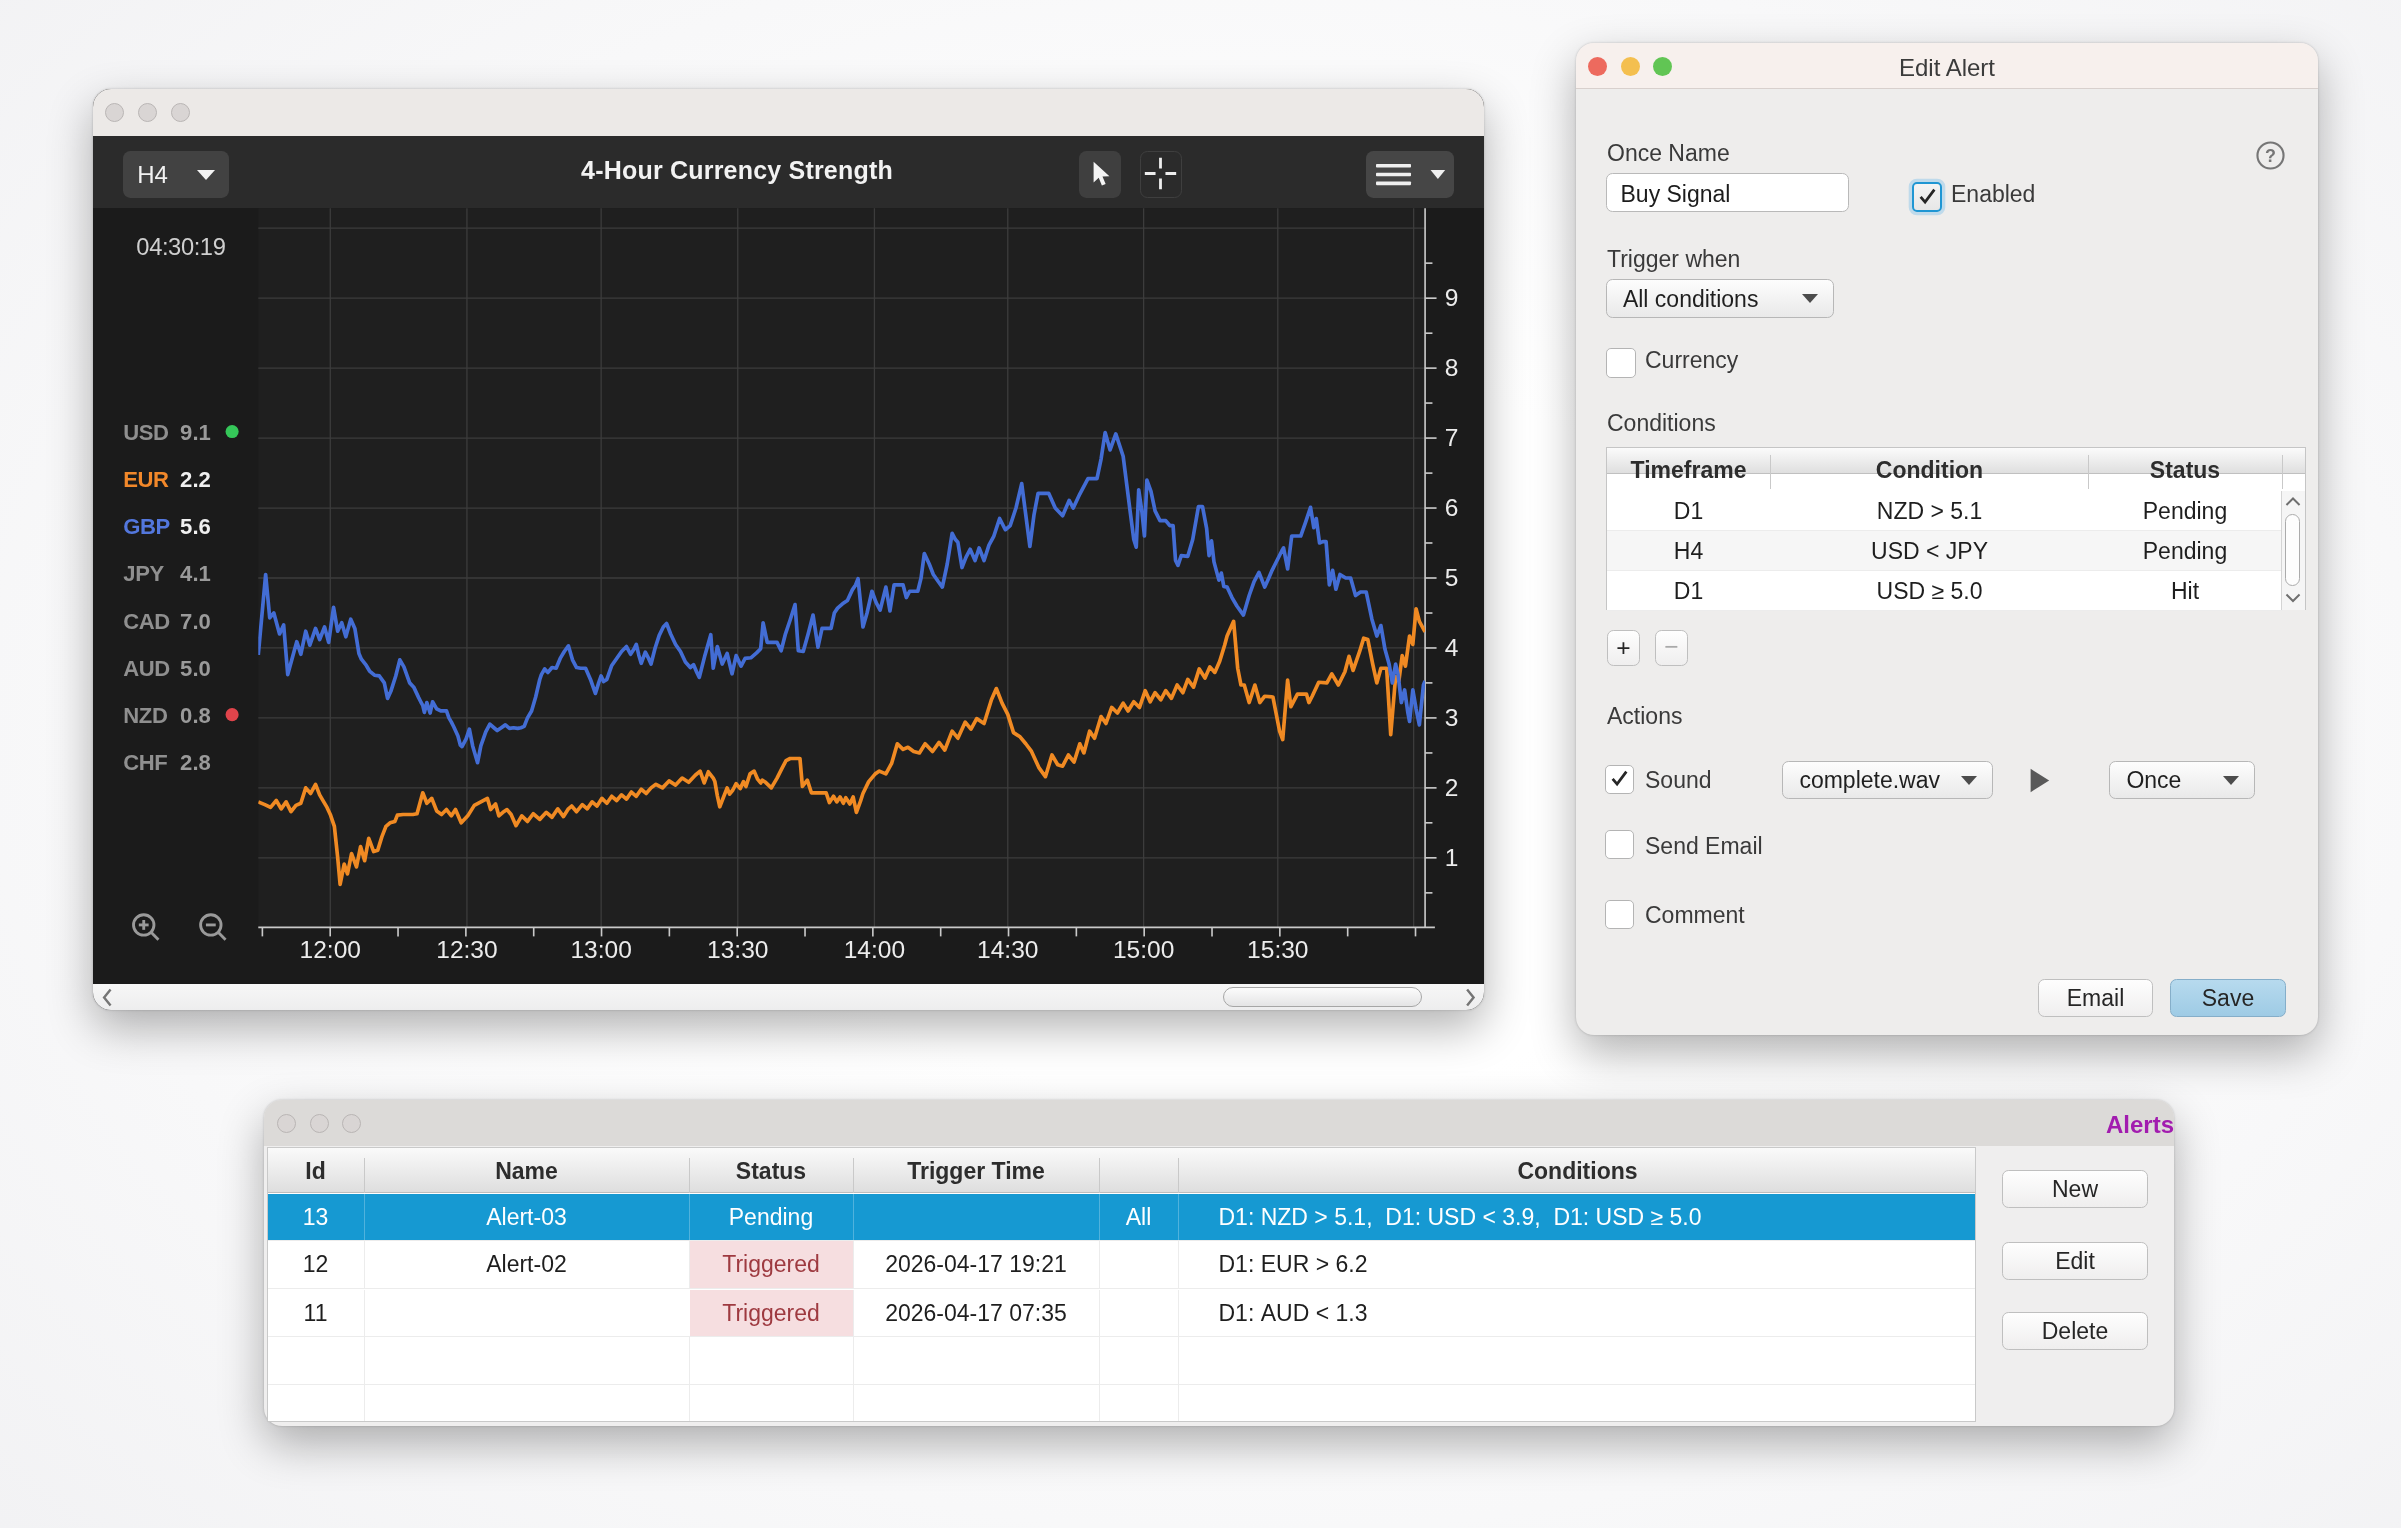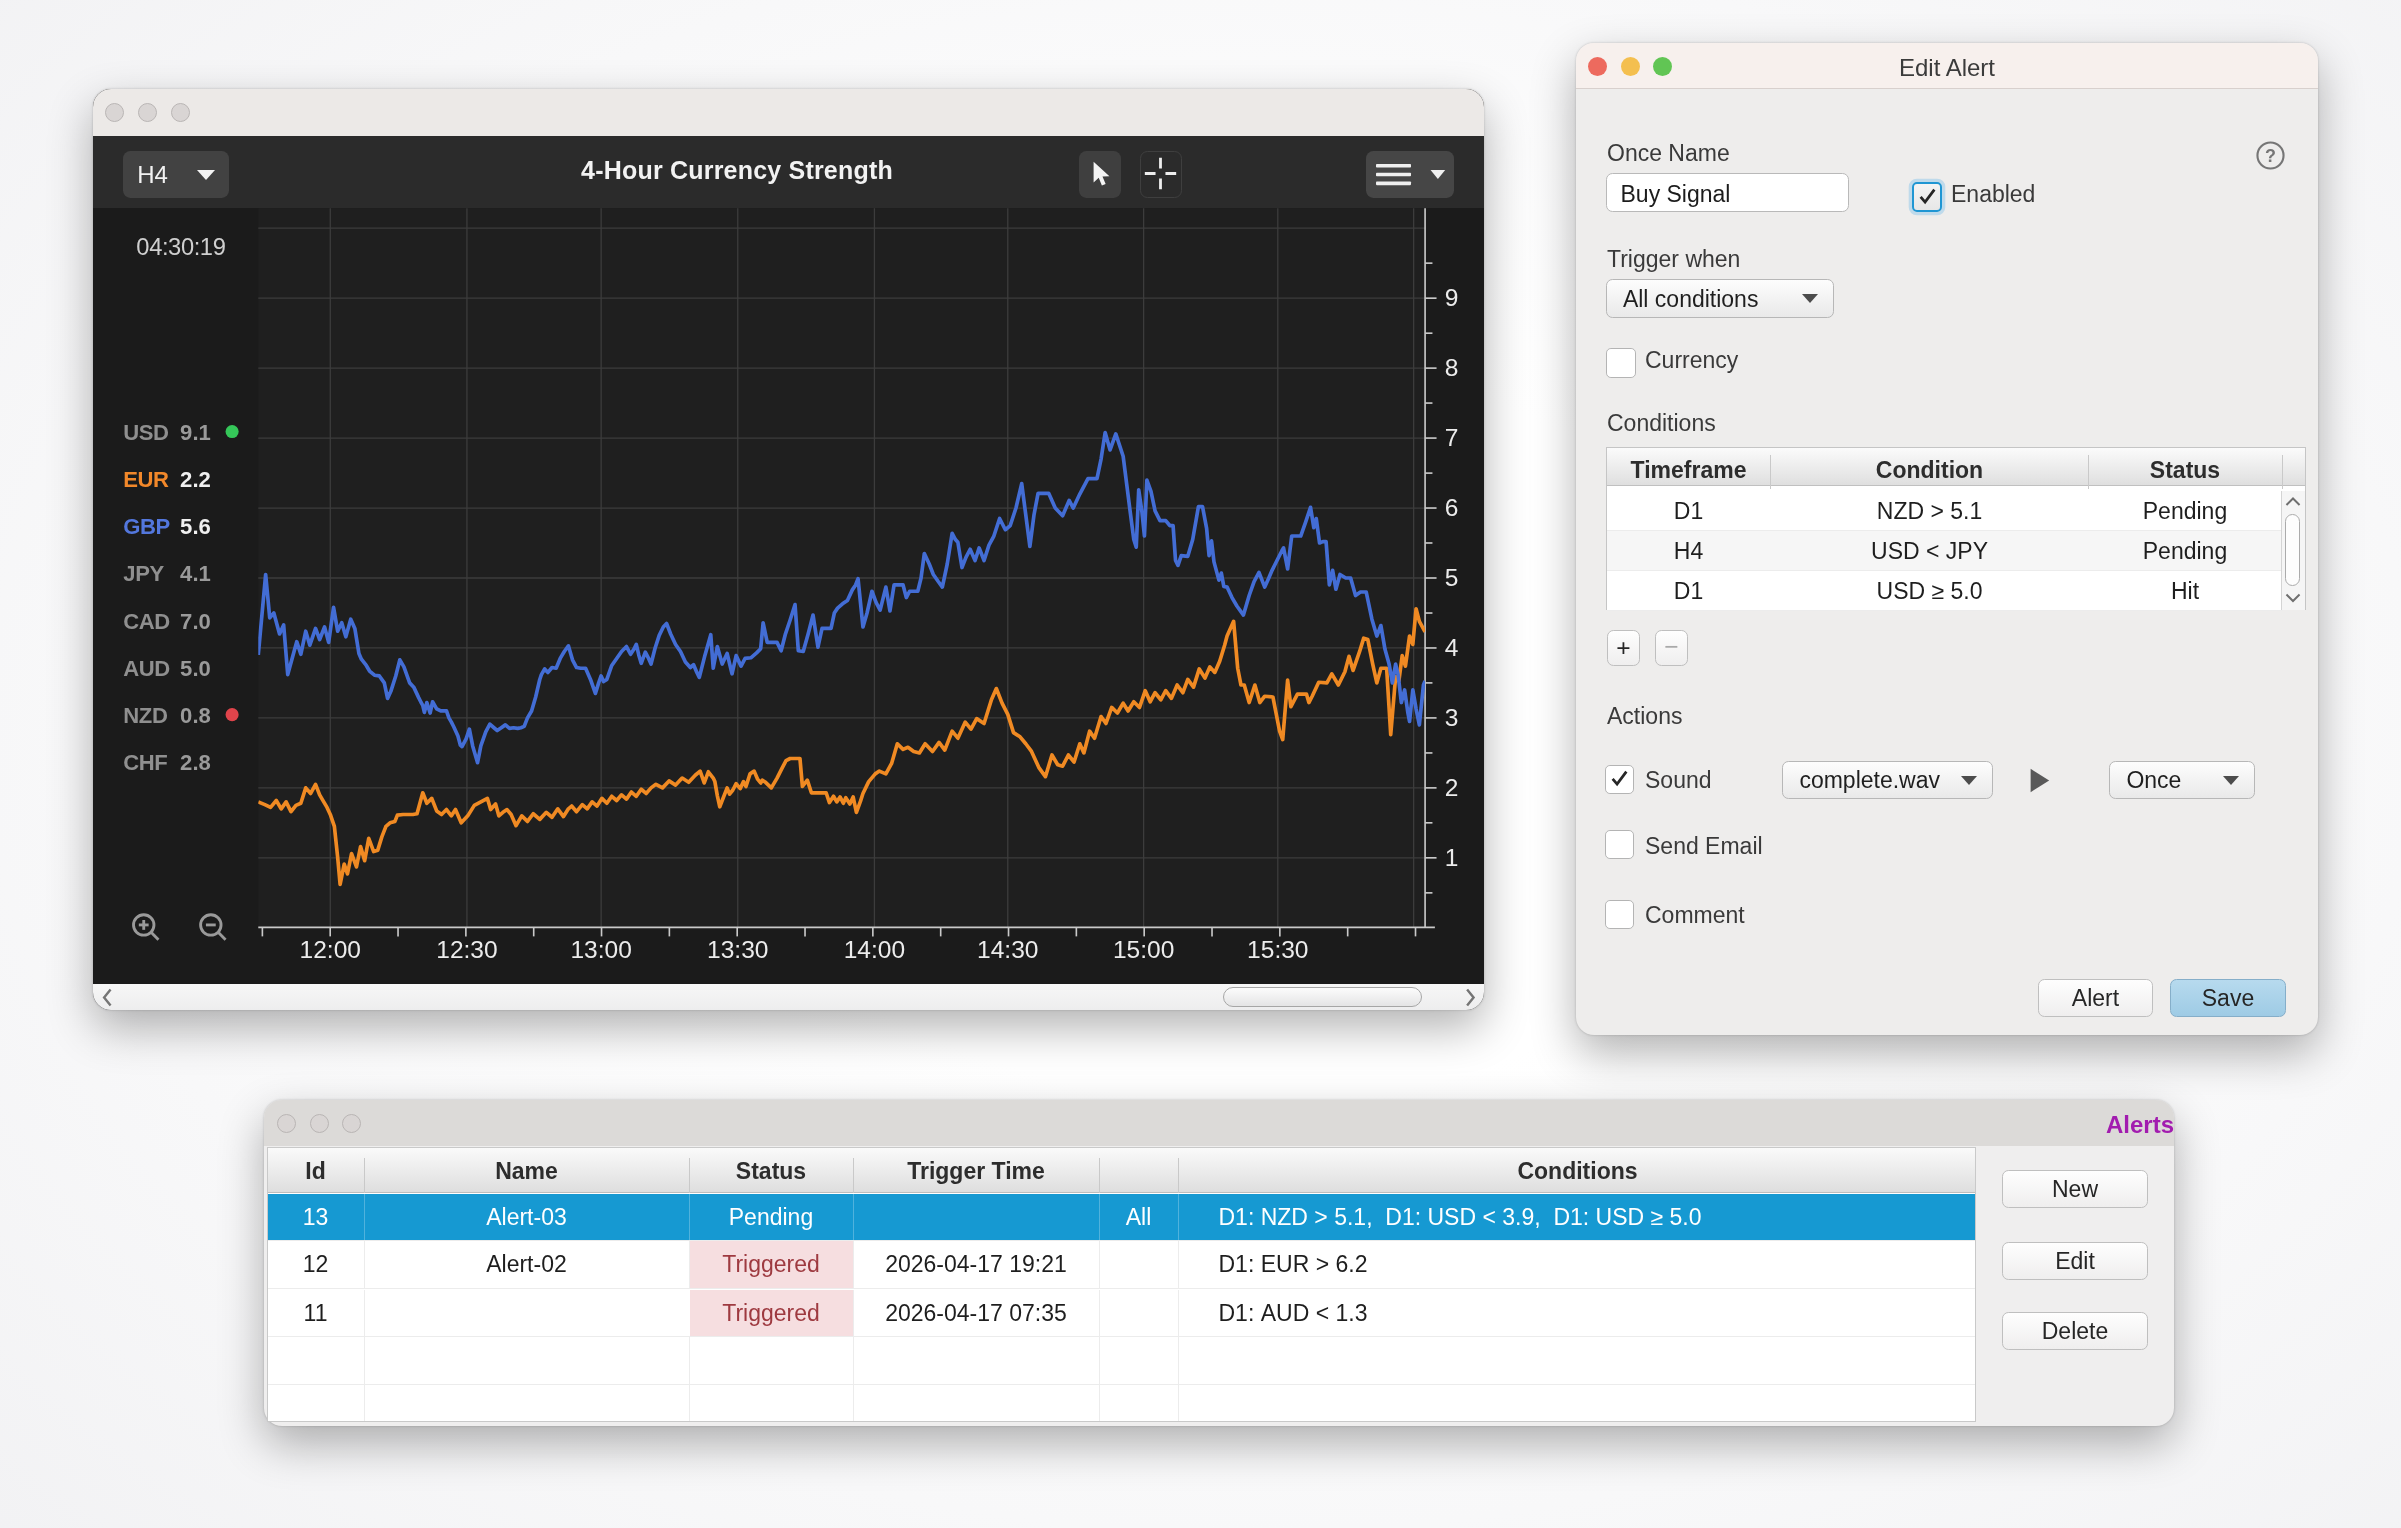--- a/index.html
+++ b/index.html
@@ -34,21 +34,21 @@
 .dd .ddt { position:absolute; left:16.4px; top:50%; transform:translateY(-50%); font-size:23px; }
 .dd .tri { position:absolute; right:14.7px; top:50%; margin-top:-4.1px; border-left:8.2px solid transparent; border-right:8.2px solid transparent; border-top:9.8px solid #4c4c4c; }
 .btn { position:absolute; background:linear-gradient(#fefefe,#efeeee); border:1.6px solid #bfbfbf; border-radius:6.5px; font-size:23px; color:#262626; text-align:center; }
 .lbl { position:absolute; font-size:23px; color:#3a3a3a; }
 
 #dlg { left:1576px; top:43px; width:742px; height:992px; background:#eeedec; }
 #dlg .tb { height:46px; background:#f7f0ed; border-bottom:0.8px solid #d8d0cd; position:relative; border-radius:18px 18px 0 0; }
 #dlg .tb .ttl { position:absolute; width:100%; text-align:center; top:10.6px; font-size:24px; font-weight:normal; color:#3b3b3b; }
 #dlg .dots span { border:none; }
 #condtab { position:absolute; left:29.5px; top:404px; width:700px; height:163px; background:#fff; border:0.8px solid #c5c5c5; }
-#condtab .chead { position:absolute; left:0; top:0; width:100%; height:38px; background:linear-gradient(#fbfbfb,#dfdfdf); border-bottom:0.8px solid #c0c0c0; }
+#condtab .chead { position:absolute; left:0; top:0; width:100%; height:26px; background:linear-gradient(#fbfbfb,#dfdfdf); border-bottom:0.8px solid #c0c0c0; }
 #condtab .chc { position:absolute; top:9px; font-size:23px; font-weight:bold; color:#2d2d2d; text-align:center; }
 #condtab .chc i { position:absolute; right:0; top:-1.6px; height:34px; border-right:0.8px solid #c9c9c9; }
 .crow { position:absolute; left:0; width:676px; height:40px; border-bottom:0.8px solid #ececec; }
 .cc { position:absolute; top:7.4px; font-size:23px; color:#1e1e1e; text-align:center; }
 #cscroll { position:absolute; right:0; top:43px; width:24px; height:119px; background:#f5f5f5; border-left:0.8px solid #d4d4d4; }
 #cthumb { position:absolute; left:3.3px; top:23px; width:15.6px; height:72px; background:#fdfdfd; border:0.8px solid #ababab; border-radius:7.4px; }
 
 #alwin { left:264px; top:1100px; width:1910px; height:326px; background:#efeeee; }
 #alwin .tb { height:46px; background:#dcdad8; position:relative; border-radius:18px 18px 0 0; }
 #alwin .ttl { position:absolute; width:100%; text-align:right; top:10.6px; font-size:24px; font-weight:bold; color:#a21caf; }
@@ -305,21 +305,21 @@
         <path d="M2 1 L25 15.5 L2 30 Z" fill="#595959"></path>
       </svg></div>
   <div class="dd" style="left:533px;top:718px;width:146px;height:38px">
       <span class="ddt">Once</span>
       <span class="tri"></span>
     </div>
   <div class="cb" style="left:29px;top:787px;width:29px;height:29px"></div>
   <span class="lbl" style="left:69px;top:790px">Send Email</span>
   <div class="cb" style="left:29px;top:857px;width:29px;height:29px"></div>
   <span class="lbl" style="left:69px;top:859px">Comment</span>
-  <div class="btn" style="left:462px;top:936px;width:115px;height:38px;line-height:36px">Alert</div>
+  <div class="btn" style="left:462px;top:936px;width:115px;height:38px;line-height:36px">Email</div>
   <div class="btn" style="left:594px;top:936px;width:116px;height:38px;line-height:36px;background:linear-gradient(#b7daee,#9ecbe5);border-color:#85aec9">Save</div>
 </div>
 
 <div class="win" id="alwin">
   <div class="tb">
     <div class="dots">
         <span style="left:13px"></span>
         <span style="left:46px"></span>
         <span style="left:78px"></span>
       </div>

